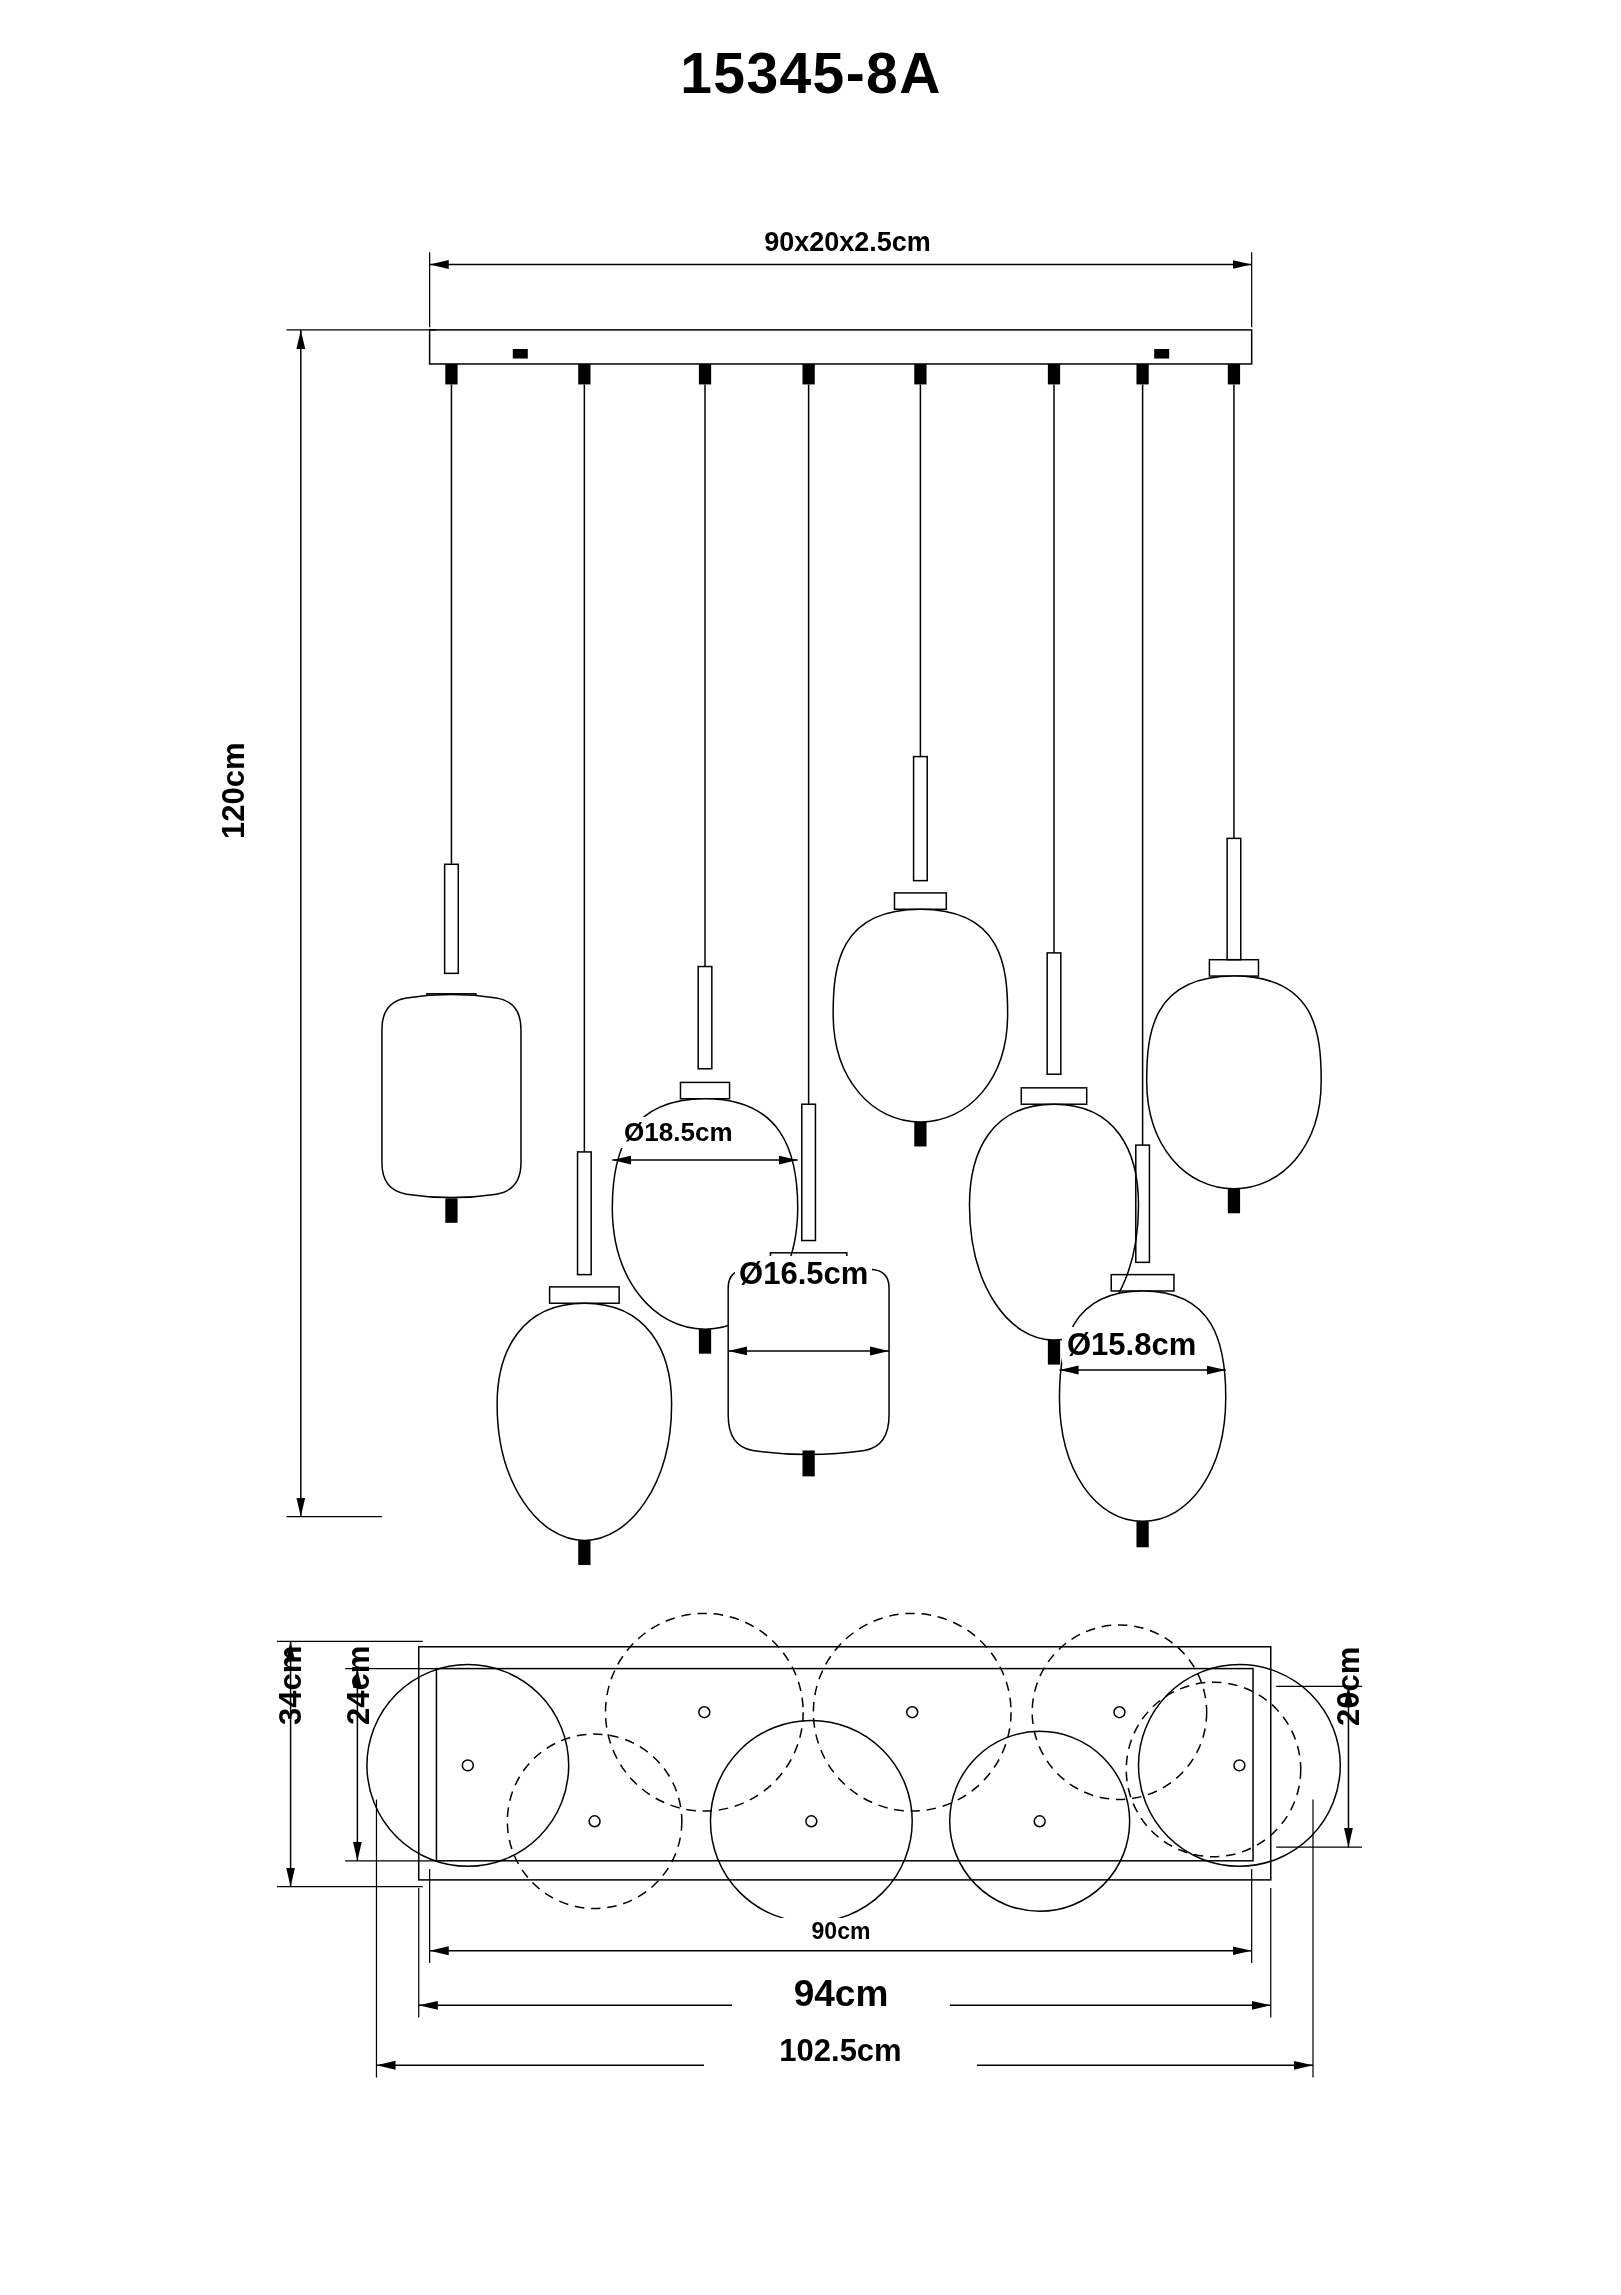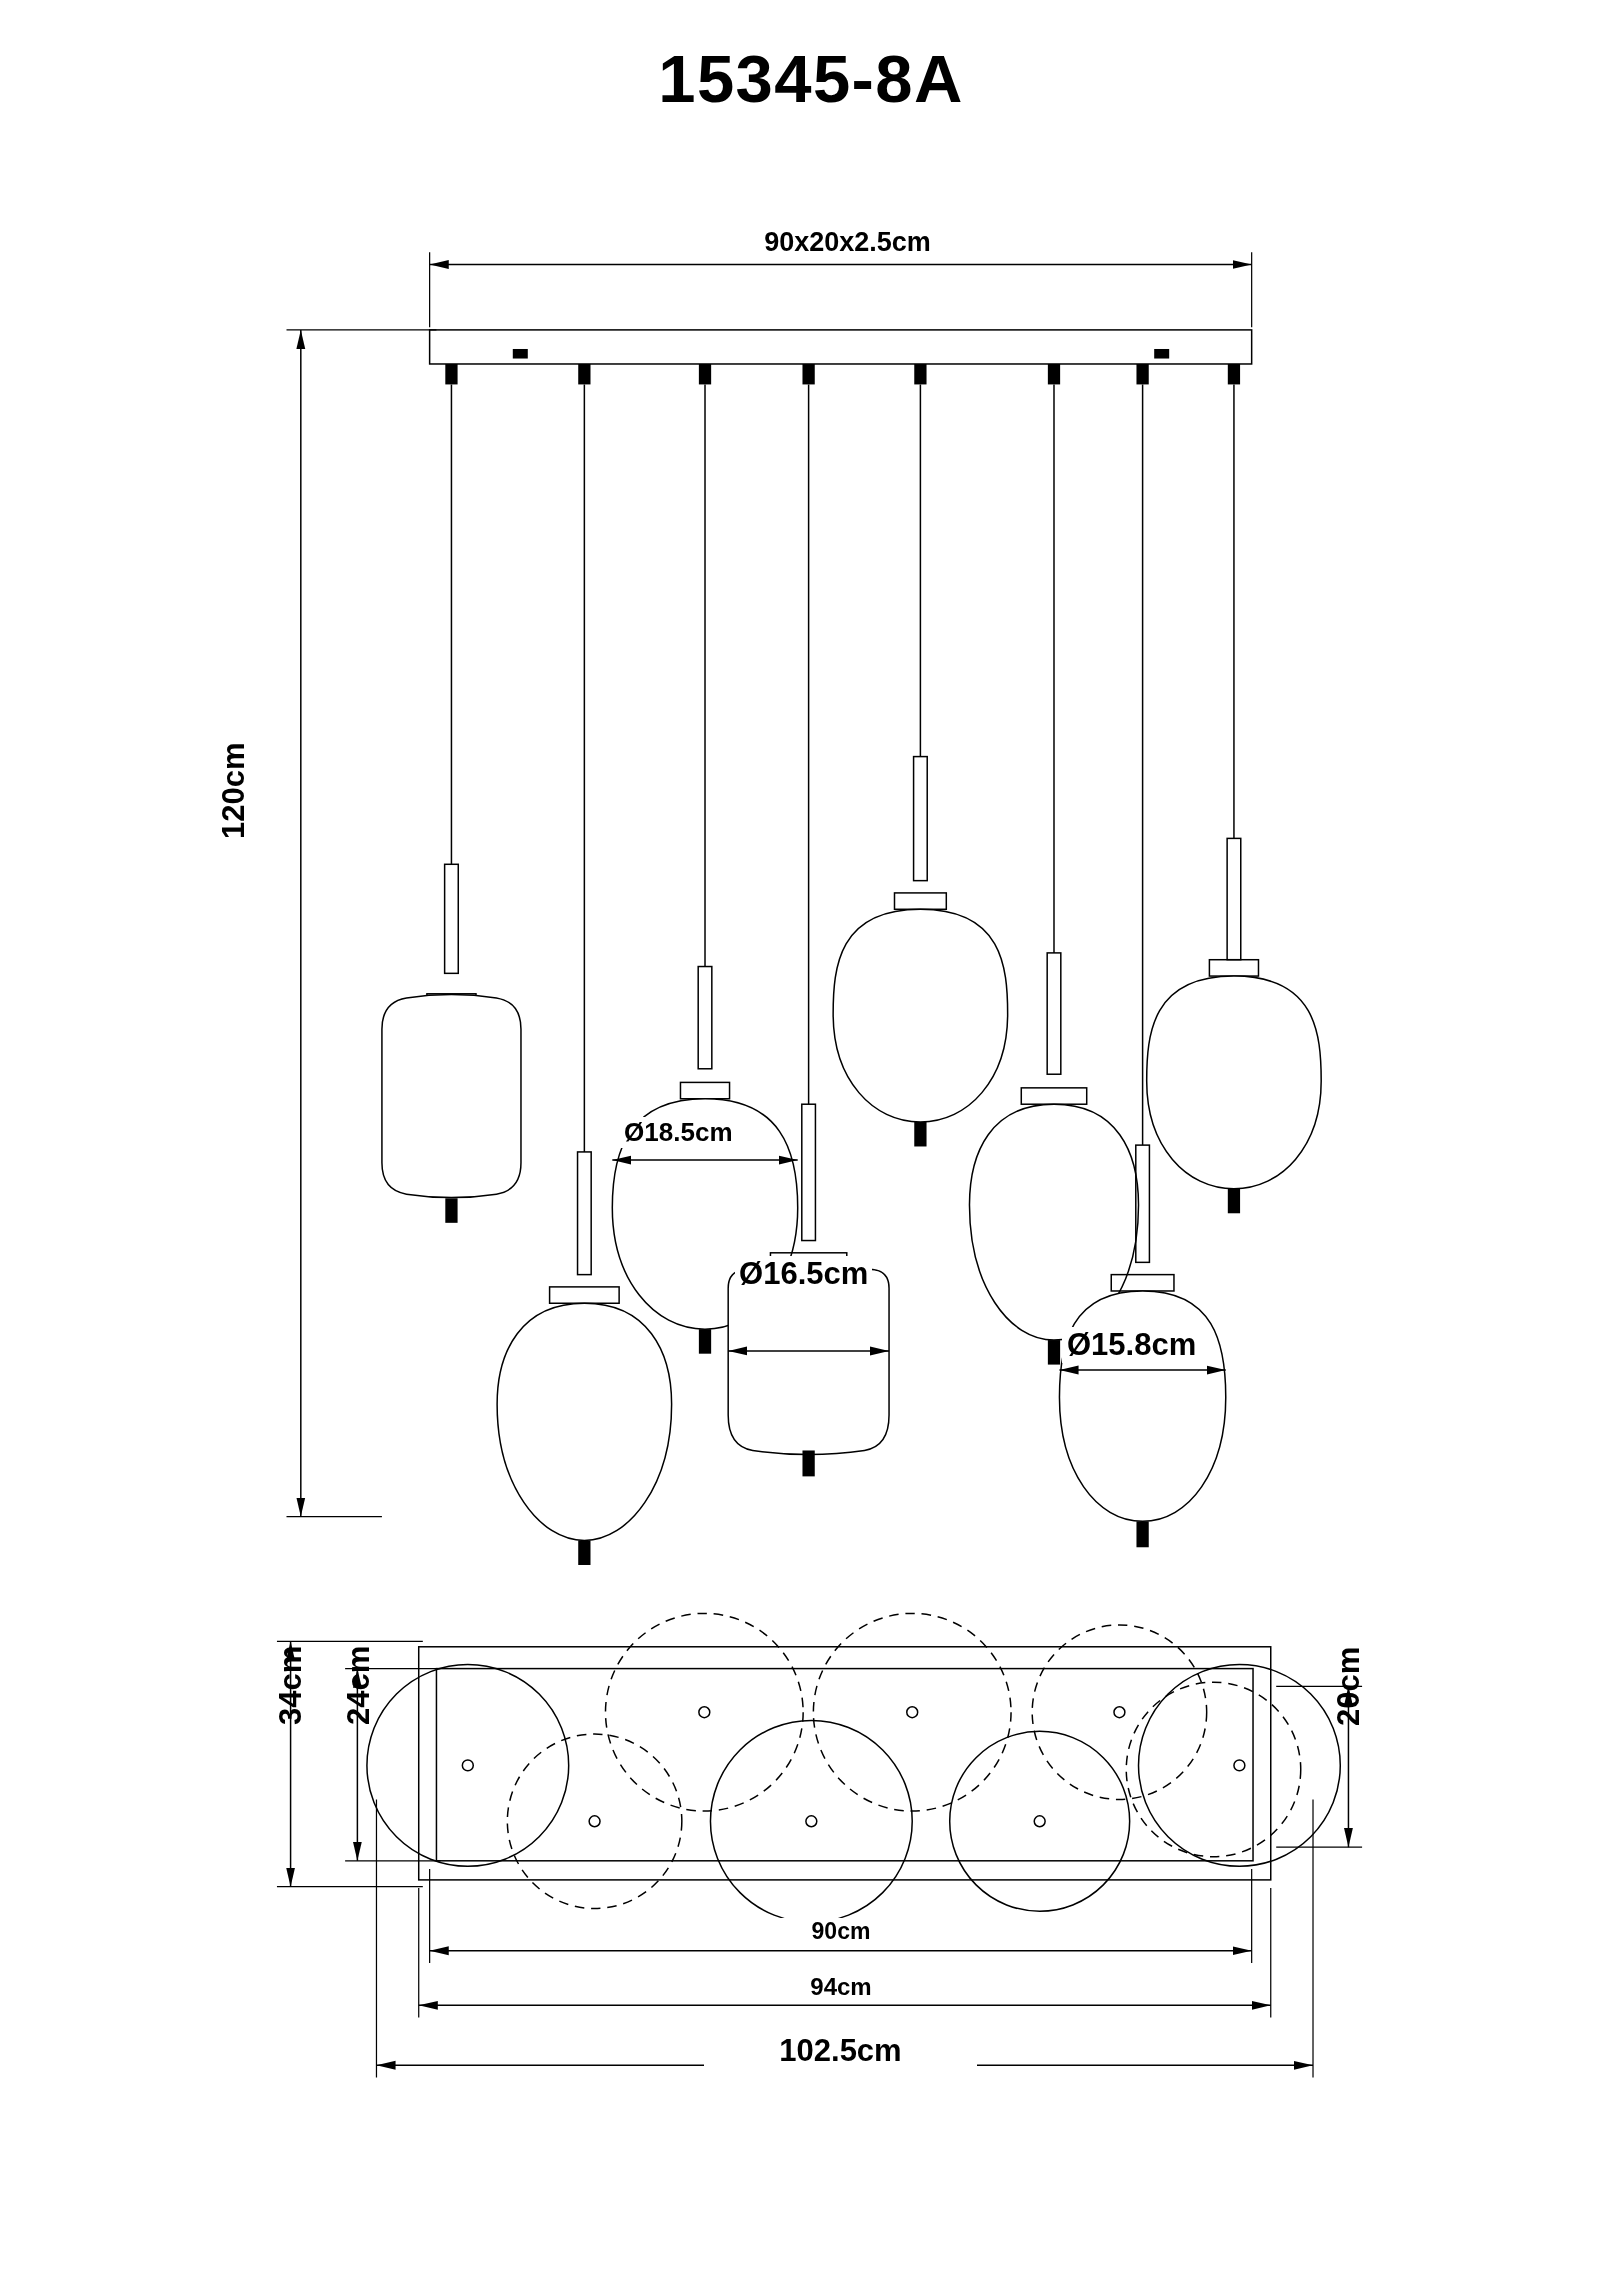--- a/index.html
+++ b/index.html
@@ -20,21 +20,21 @@
     left: 0; top: 0;
     width: 1622px;
     height: 2295px;
   }
   .title {
     position: absolute;
     left: 0;
     top: 40px;
     width: 1622px;
     text-align: center;
-    font-size: 67px;
+    font-size: 57px;
     font-weight: bold;
     letter-spacing: 1.4px;
   }
   svg.drawing {
     position: absolute;
     left: 0;
     top: 0;
     width: 1622px;
     height: 2295px;
   }
@@ -253,18 +253,18 @@
   <div style="position:absolute;left:1062px;top:1327px;font-size:31px;font-weight:bold;background:#ffffff;padding:0 5px;white-space:nowrap;">Ø15.8cm</div>
 
   <div style="position:absolute;left:273px;top:1725px;font-size:31px;font-weight:bold;transform:rotate(-90deg);transform-origin:left top;white-space:nowrap;">34cm</div>
 
   <div style="position:absolute;left:341px;top:1725px;font-size:31px;font-weight:bold;transform:rotate(-90deg);transform-origin:left top;white-space:nowrap;">24cm</div>
 
   <div style="position:absolute;left:1331px;top:1726px;font-size:31px;font-weight:bold;transform:rotate(-90deg);transform-origin:left top;white-space:nowrap;">20cm</div>
 
   <div style="position:absolute;left:732px;top:1918px;width:218px;text-align:center;font-size:23px;font-weight:bold;background:#ffffff;">90cm</div>
 
-  <div style="position:absolute;left:732px;top:1973px;width:218px;text-align:center;font-size:24px;font-weight:bold;background:#ffffff;">94cm</div>
+  <div style="position:absolute;left:732px;top:1973px;width:218px;text-align:center;font-size:37px;font-weight:bold;background:#ffffff;">94cm</div>
 
   <div style="position:absolute;left:704px;top:2033px;width:273px;text-align:center;font-size:31px;font-weight:bold;background:#ffffff;">102.5cm</div>
 
 </div>
 
 
 </body></html>

